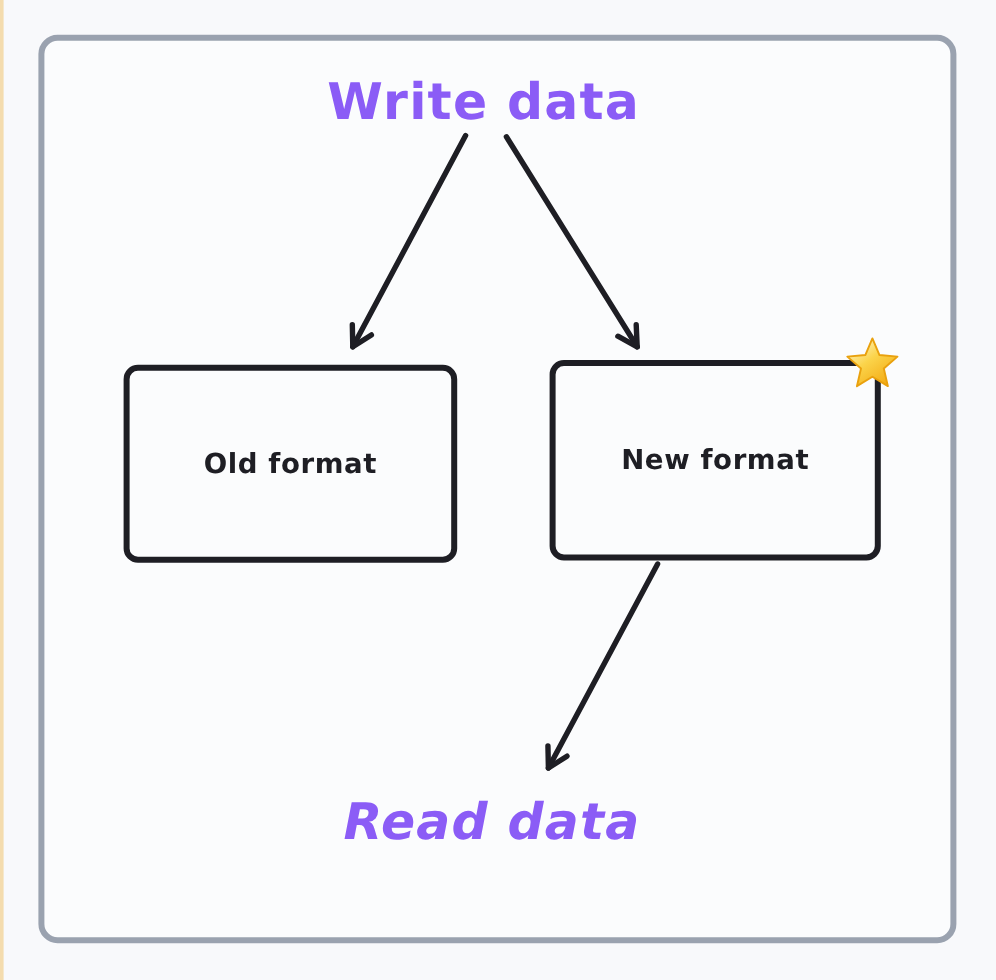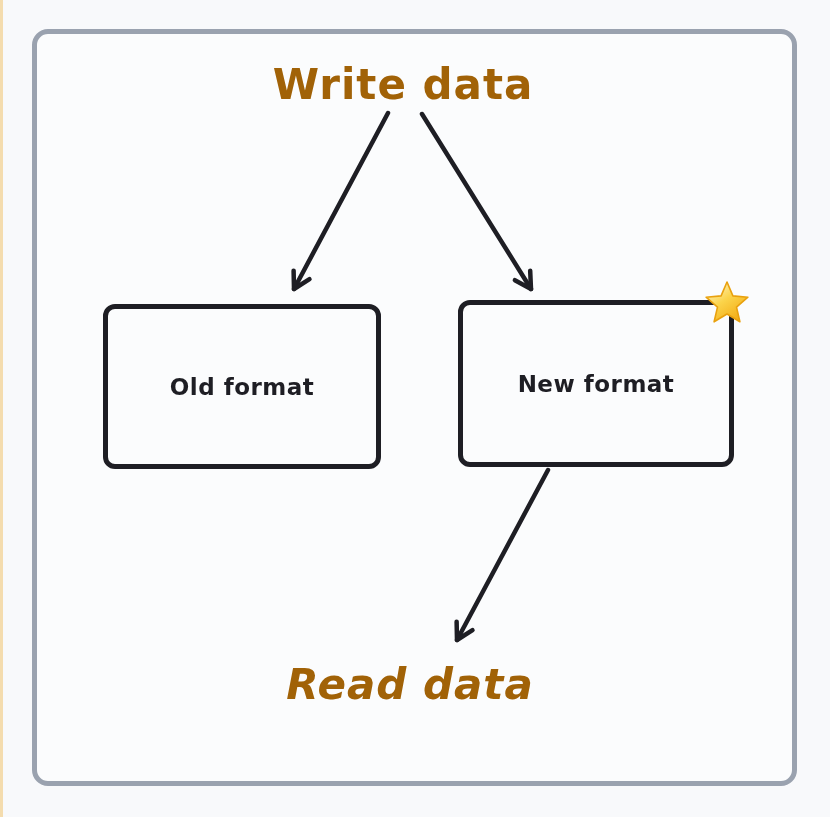--- a/index.html
+++ b/index.html
@@ -24,21 +24,21 @@
     position: absolute;
     left: 32px; top: 29px;
     width: 765px; height: 757px;
     border: 5px solid #9aa2af;
     border-radius: 16px;
     background: #fbfcfd;
   }
   .diagram-title, .diagram-footer {
     position: absolute;
     transform: translateX(-50%);
-    color: #a16207;
+    color: #8b5cf6;
     font-size: 42px;
     font-weight: 700;
     letter-spacing: 1px;
     white-space: nowrap;
   }
   .diagram-title { left: 403px; top: 60px; }
   .diagram-footer { left: 410px; top: 660px; font-style: italic; }
   .node-box {
     position: absolute;
     border: 5px solid #1e1e24;

